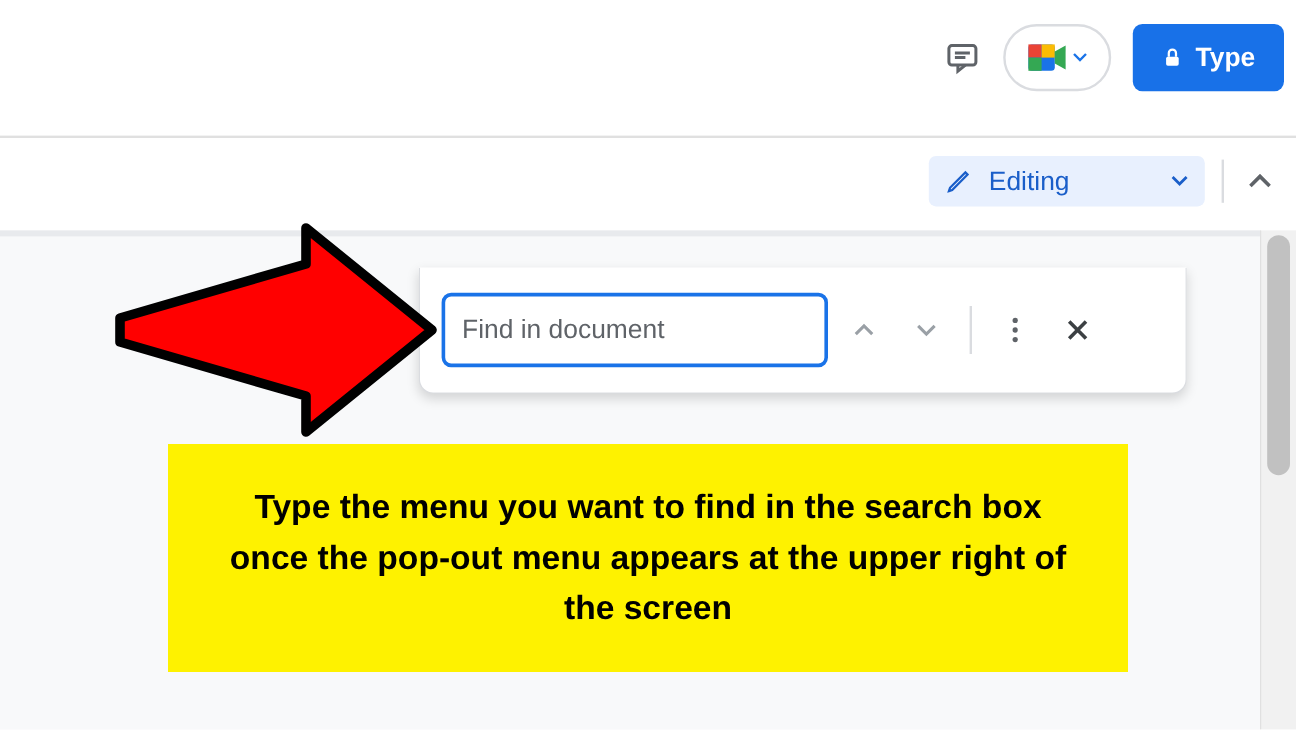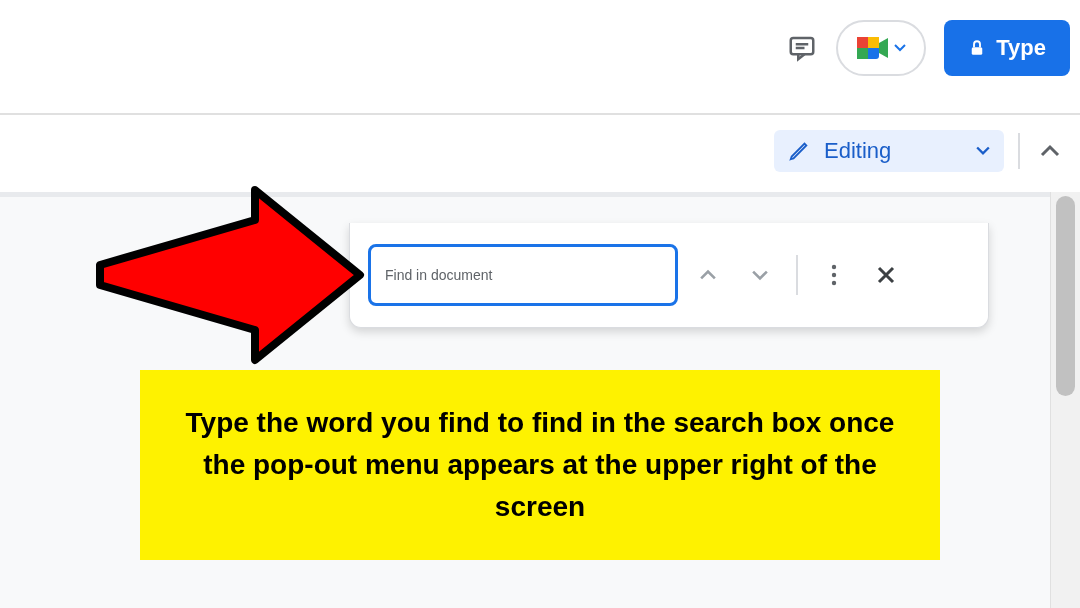--- a/index.html
+++ b/index.html
@@ -148,21 +148,21 @@
       align-items: center;
       padding: 0 18px;
       gap: 8px;
     }
     .find-input {
       flex: 0 0 310px;
       height: 62px;
       border: 3px solid #1a73e8;
       border-radius: 8px;
       padding: 0 14px;
-      font-size: 14px;
+      font-size: 22px;
       color: #333;
       outline: none;
     }
     .find-input::placeholder { color: #5f6368; }
     .nav-btn {
       width: 44px;
       height: 44px;
       display: flex;
       align-items: center;
       justify-content: center;
@@ -300,14 +300,14 @@
       <path d="M3 3 L17 17 M17 3 L3 17" stroke="#3c4043" stroke-width="3"></path>
     </svg>
   </div>
 </div>
 
 <svg class="arrow-annotation" viewBox="0 0 290 200">
   <path d="M 20 85 L 175 40 L 175 10 L 280 95 L 175 180 L 175 150 L 20 105 Z" fill="#ff0000" stroke="#000" stroke-width="8" stroke-linejoin="round"></path>
 </svg>
 
 <div class="caption-box">
-  <p>Type the word you find to find in the search box once the pop-out menu appears at the upper right of the screen</p>
+  <p>Type the menu you want to find in the search box once the pop-out menu appears at the upper right of the screen</p>
 </div>
 
 </body></html>

